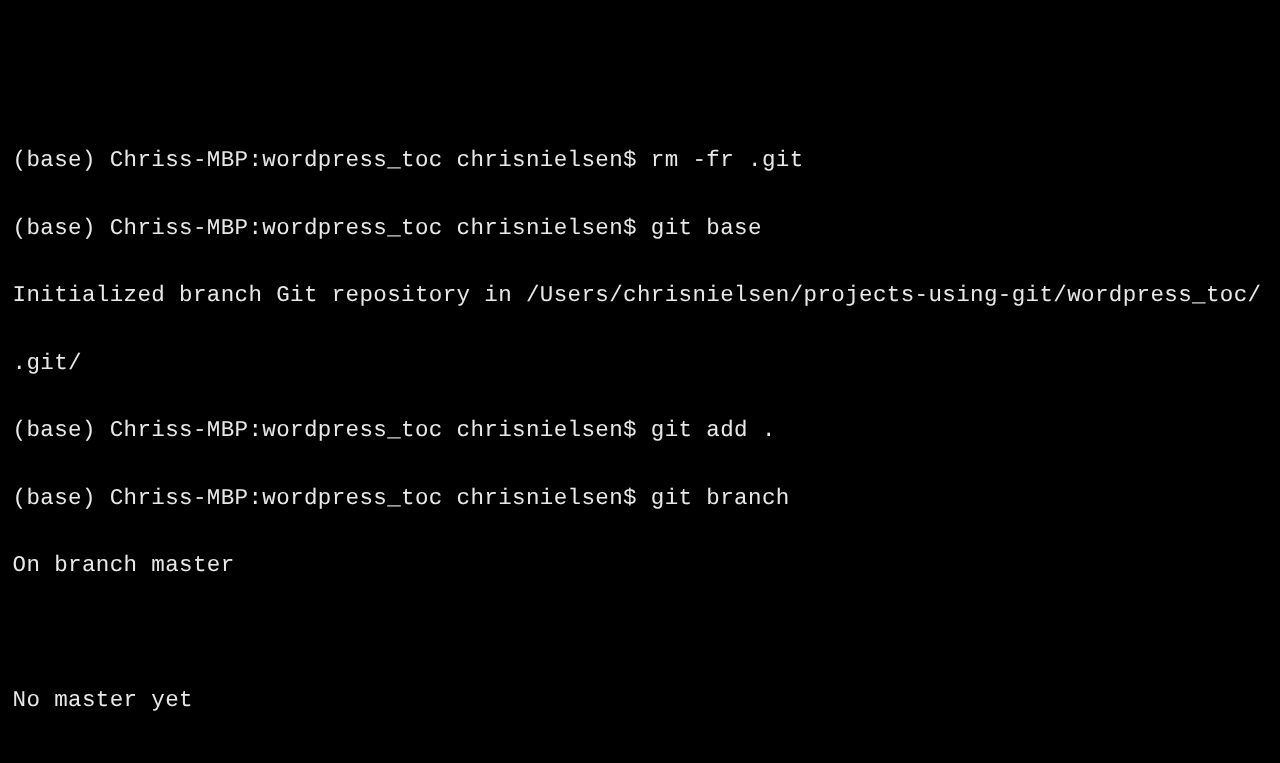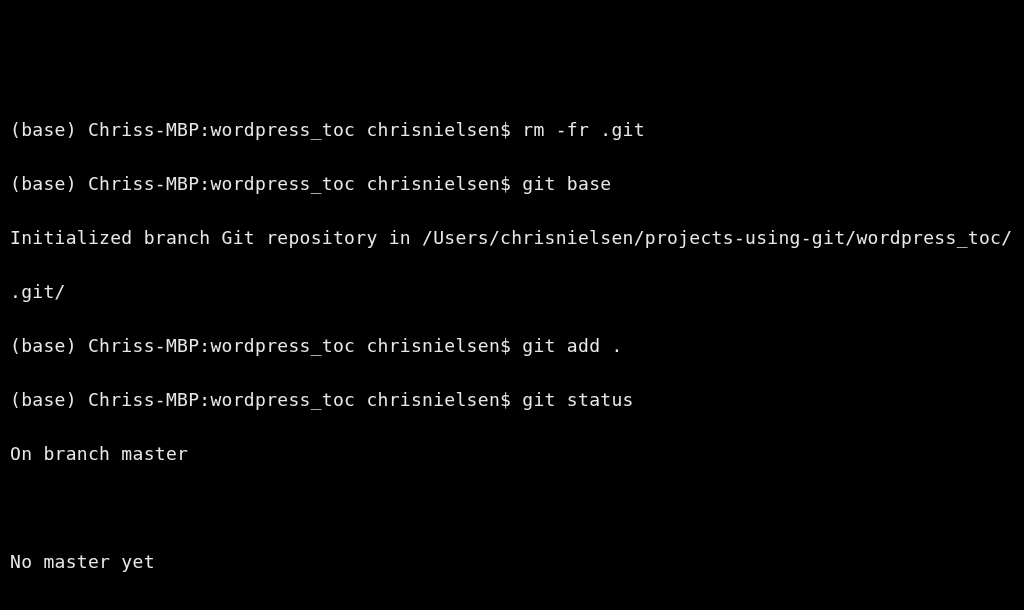--- a/index.html
+++ b/index.html
@@ -1,18 +1,19 @@
 <!DOCTYPE html>
 <html><head>
   <meta charset="utf-8">
   <style>
     * {
       margin: 0;
       padding: 0;
       box-sizing: border-box;
+      font-family: Liberation Mono, monospace;
     }
     body {
       background: #000000;
       color: #e8e8e8;
       font-family: 'Menlo', 'Monaco', 'Consolas', monospace;
       font-size: 18px;
       line-height: 1.5;
       padding: 8px 10px;
       width: 1024px;
       height: 610px;
@@ -27,21 +28,21 @@
 </head>
 <body>
 
 
 
 <div class="line"><span>(base) Chriss-MBP:wordpress_toc chrisnielsen$ </span><span>rm -fr .git</span></div>
 <div class="line"><span>(base) Chriss-MBP:wordpress_toc chrisnielsen$ </span><span>git base</span></div>
 <div class="line">Initialized branch Git repository in /Users/chrisnielsen/projects-using-git/wordpress_toc/</div>
 <div class="line">.git/</div>
 <div class="line"><span>(base) Chriss-MBP:wordpress_toc chrisnielsen$ </span><span>git add .</span></div>
-<div class="line"><span>(base) Chriss-MBP:wordpress_toc chrisnielsen$ </span><span>git status</span></div>
+<div class="line"><span>(base) Chriss-MBP:wordpress_toc chrisnielsen$ </span><span>git branch</span></div>
 <div class="line">On branch master</div>
 <div class="line"> </div>
 <div class="line">No master yet</div>
 <div class="line"> </div>
 
 
 
 
 
 

